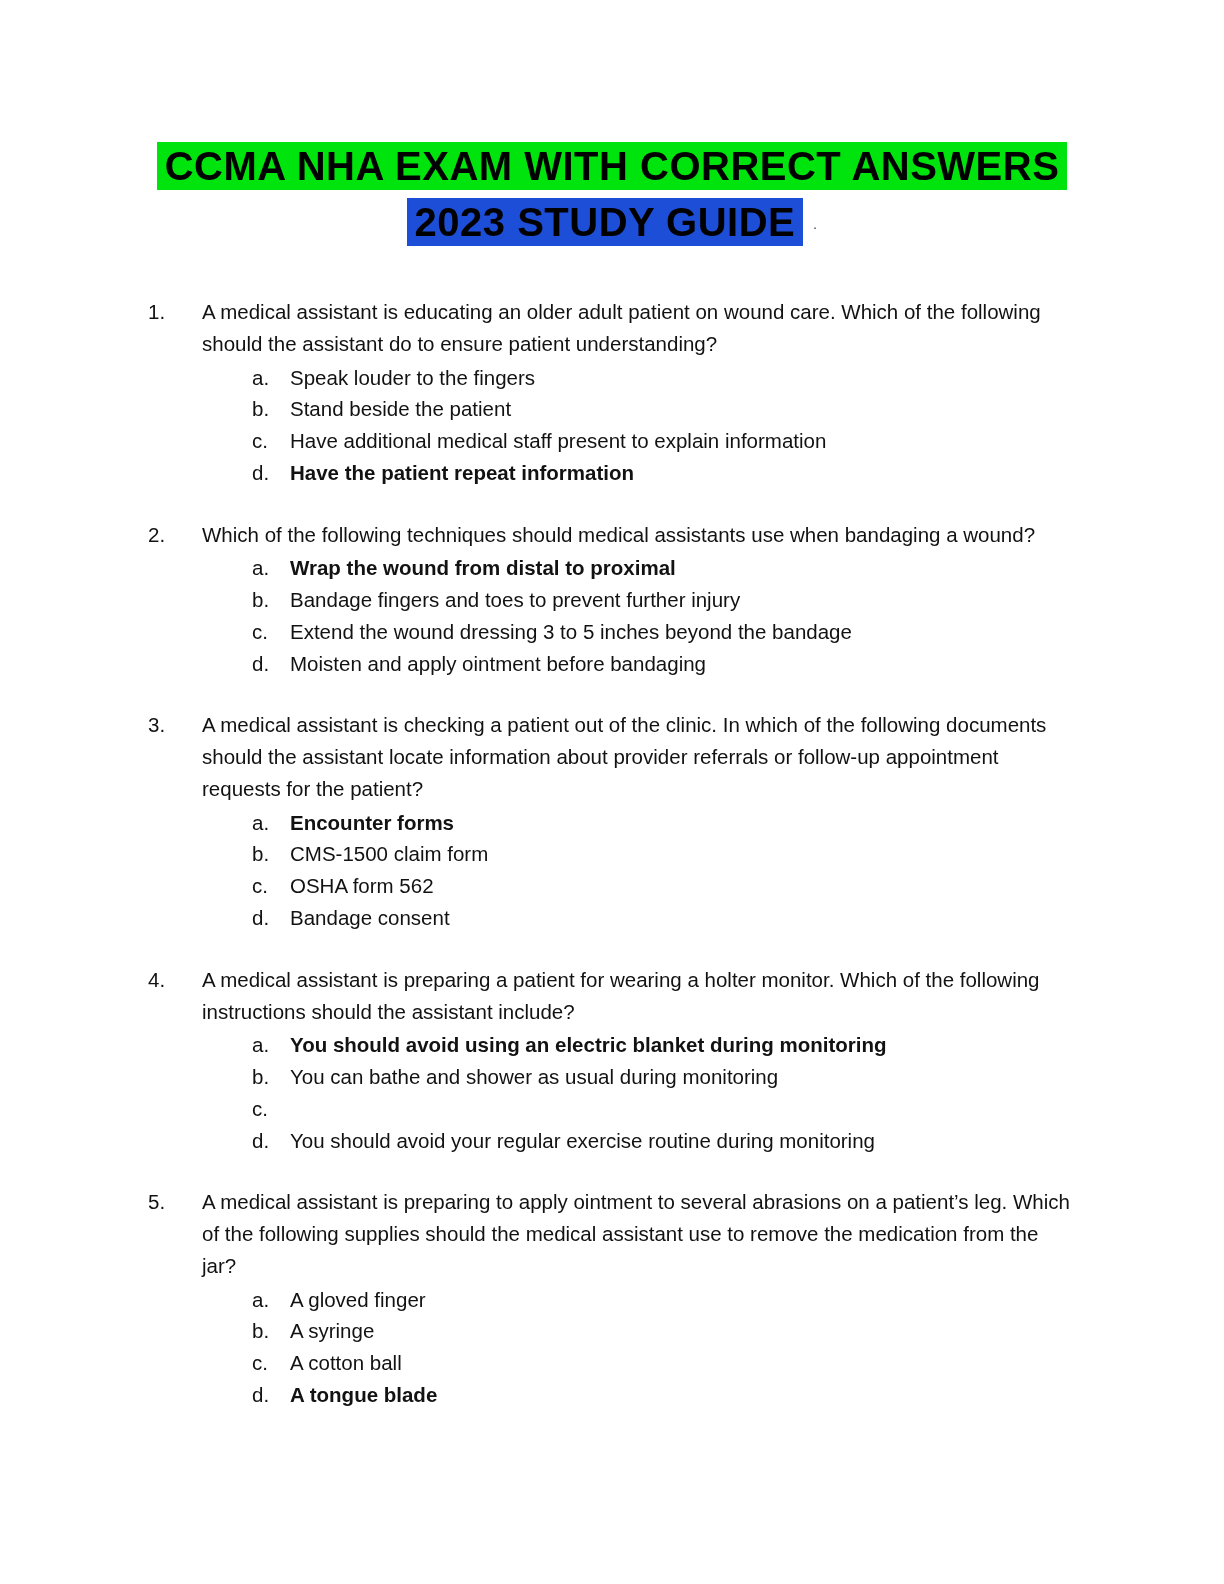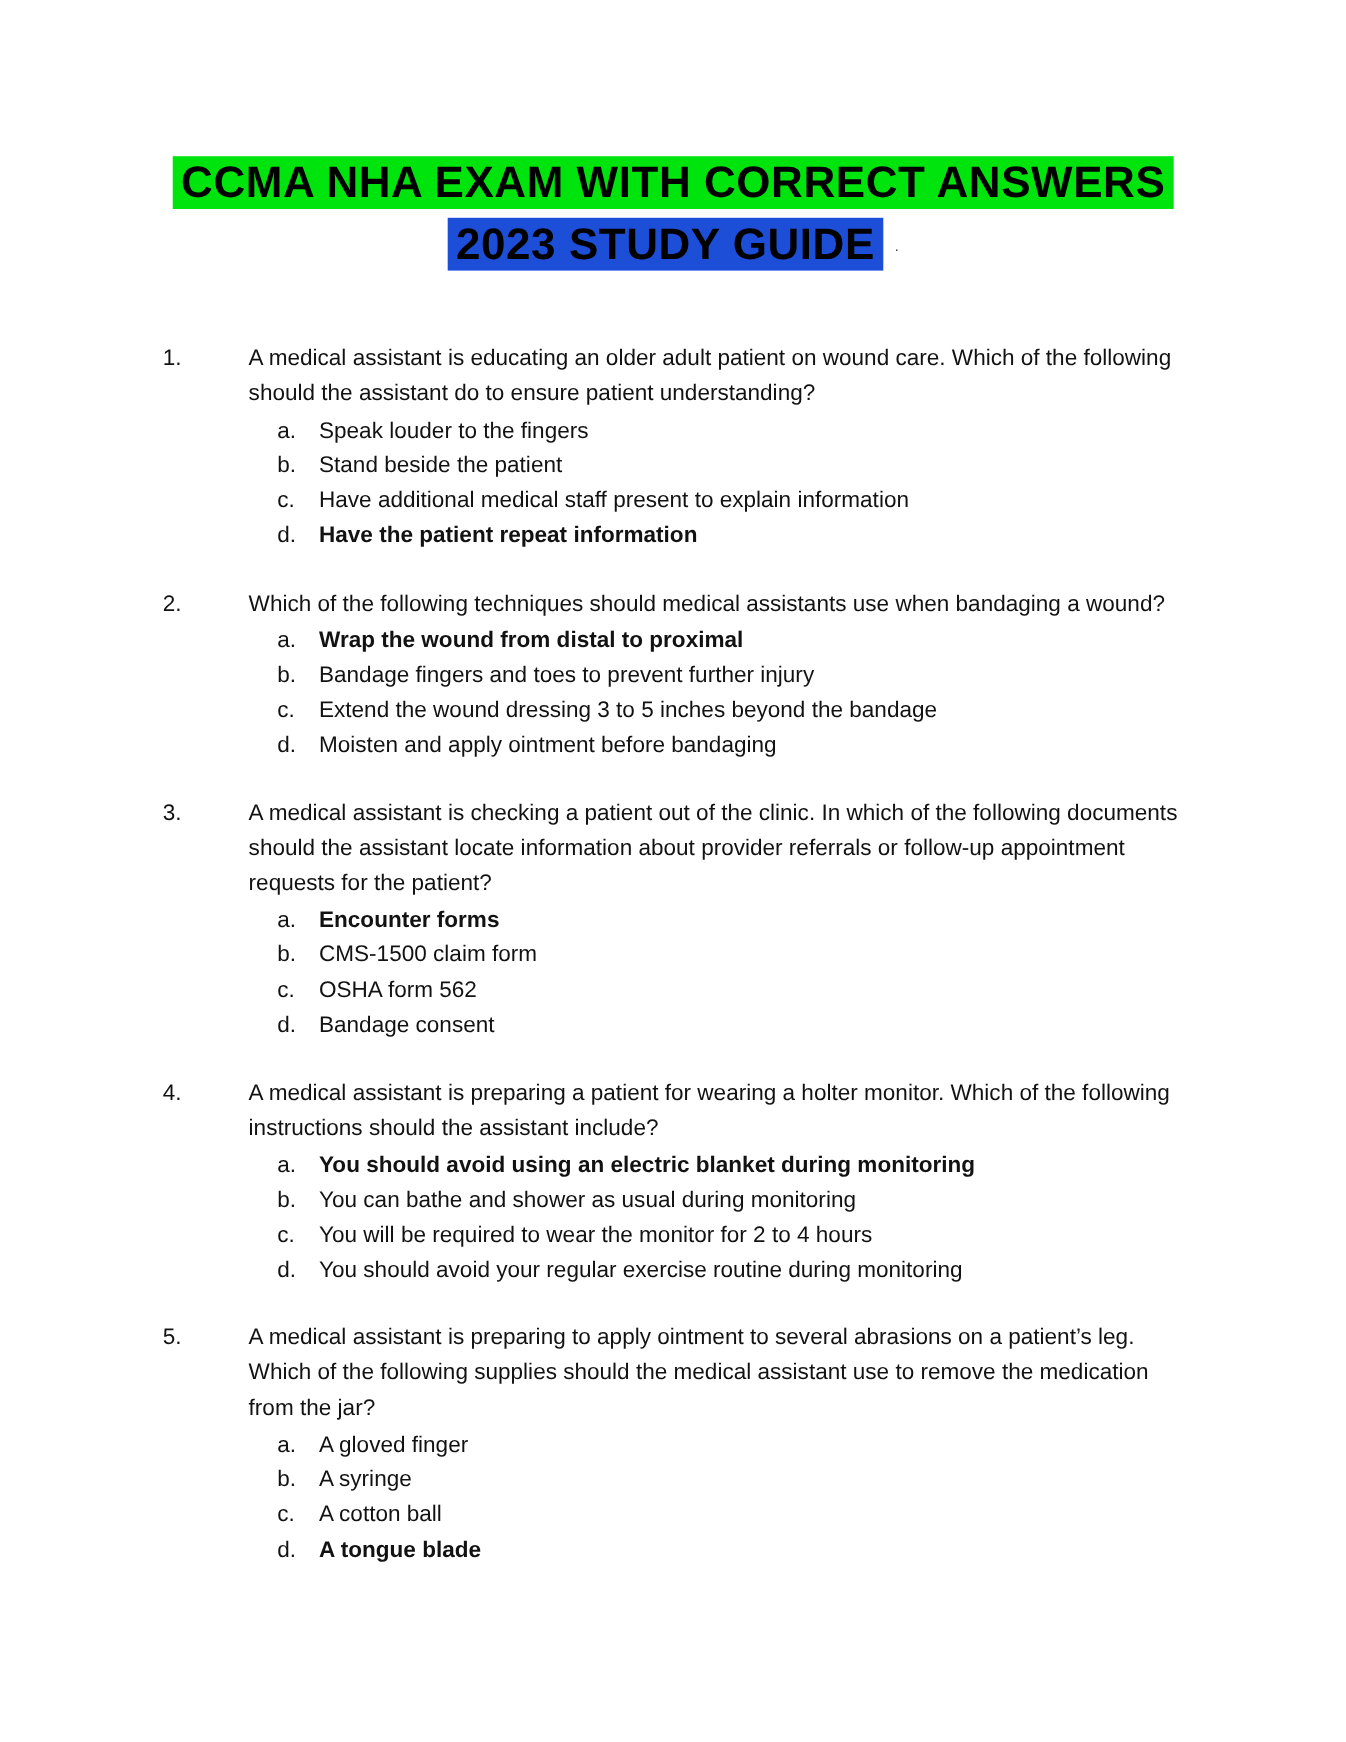--- a/index.html
+++ b/index.html
@@ -16,21 +16,21 @@
     padding: 138px 148px 80px 148px;
     font-family: "Liberation Sans", sans-serif;
     color: #121212;
   }
   .title {
     text-align: center;
     font-weight: bold;
     font-size: 40px;
     line-height: 1.4;
     letter-spacing: 0.5px;
-    margin-bottom: 60px;
+    margin-bottom: 46px;
     color: #000000;
   }
   .title-line {
     white-space: nowrap;
   }
   .highlight {
     background-color: #00e40e;
     padding: 2px 8px;
   }
   .title-dot {
@@ -51,21 +51,20 @@
   .q-num {
     width: 54px;
     flex: none;
   }
   .q-body {
     flex: 1;
     min-width: 0;
   }
   .q-text {
     margin-bottom: 2px;
-    margin-left: 24px;
   }
   .options {
     margin-top: 2px;
   }
   .option {
     display: flex;
     padding-left: 50px;
   }
   .opt-letter {
     width: 38px;
@@ -171,21 +170,20 @@
           <div class="option">
             <span class="opt-letter">a.</span>
             <span class="opt-text bold">You should avoid using an electric blanket during monitoring</span>
           </div>
           <div class="option">
             <span class="opt-letter">b.</span>
             <span class="opt-text">You can bathe and shower as usual during monitoring</span>
           </div>
           <div class="option">
             <span class="opt-letter">c.</span>
-            <span class="opt-text">You will be required to wear the monitor for 2 to 4 hours</span>
           </div>
           <div class="option">
             <span class="opt-letter">d.</span>
             <span class="opt-text">You should avoid your regular exercise routine during monitoring</span>
           </div>
         </div>
       </div>
     </div>
 
     <div class="question">

